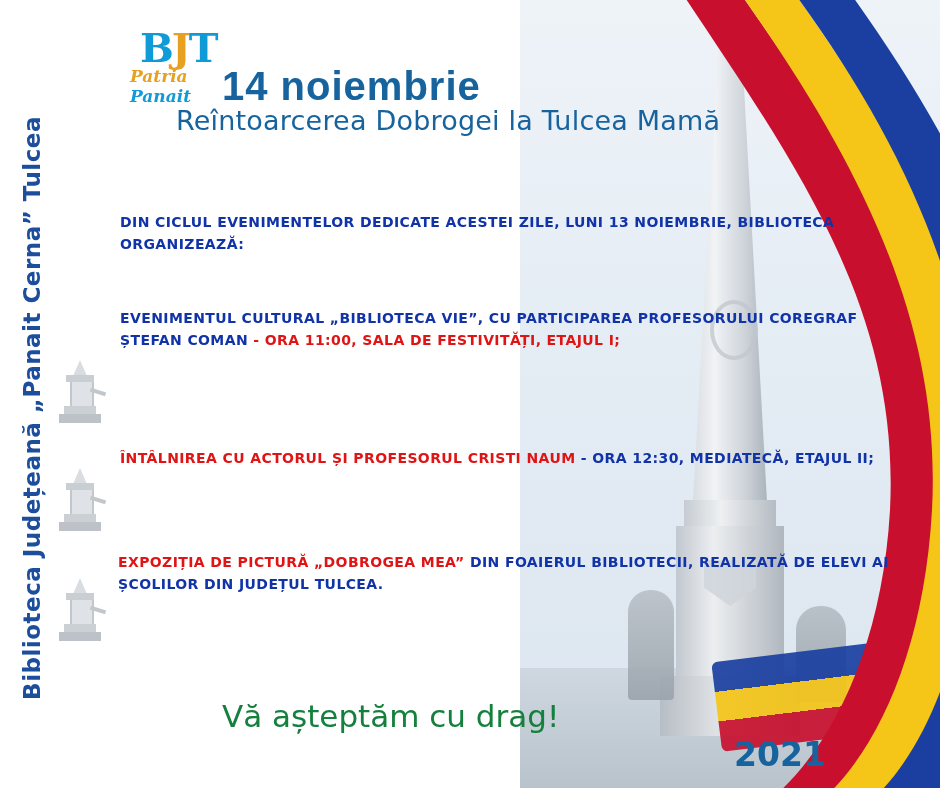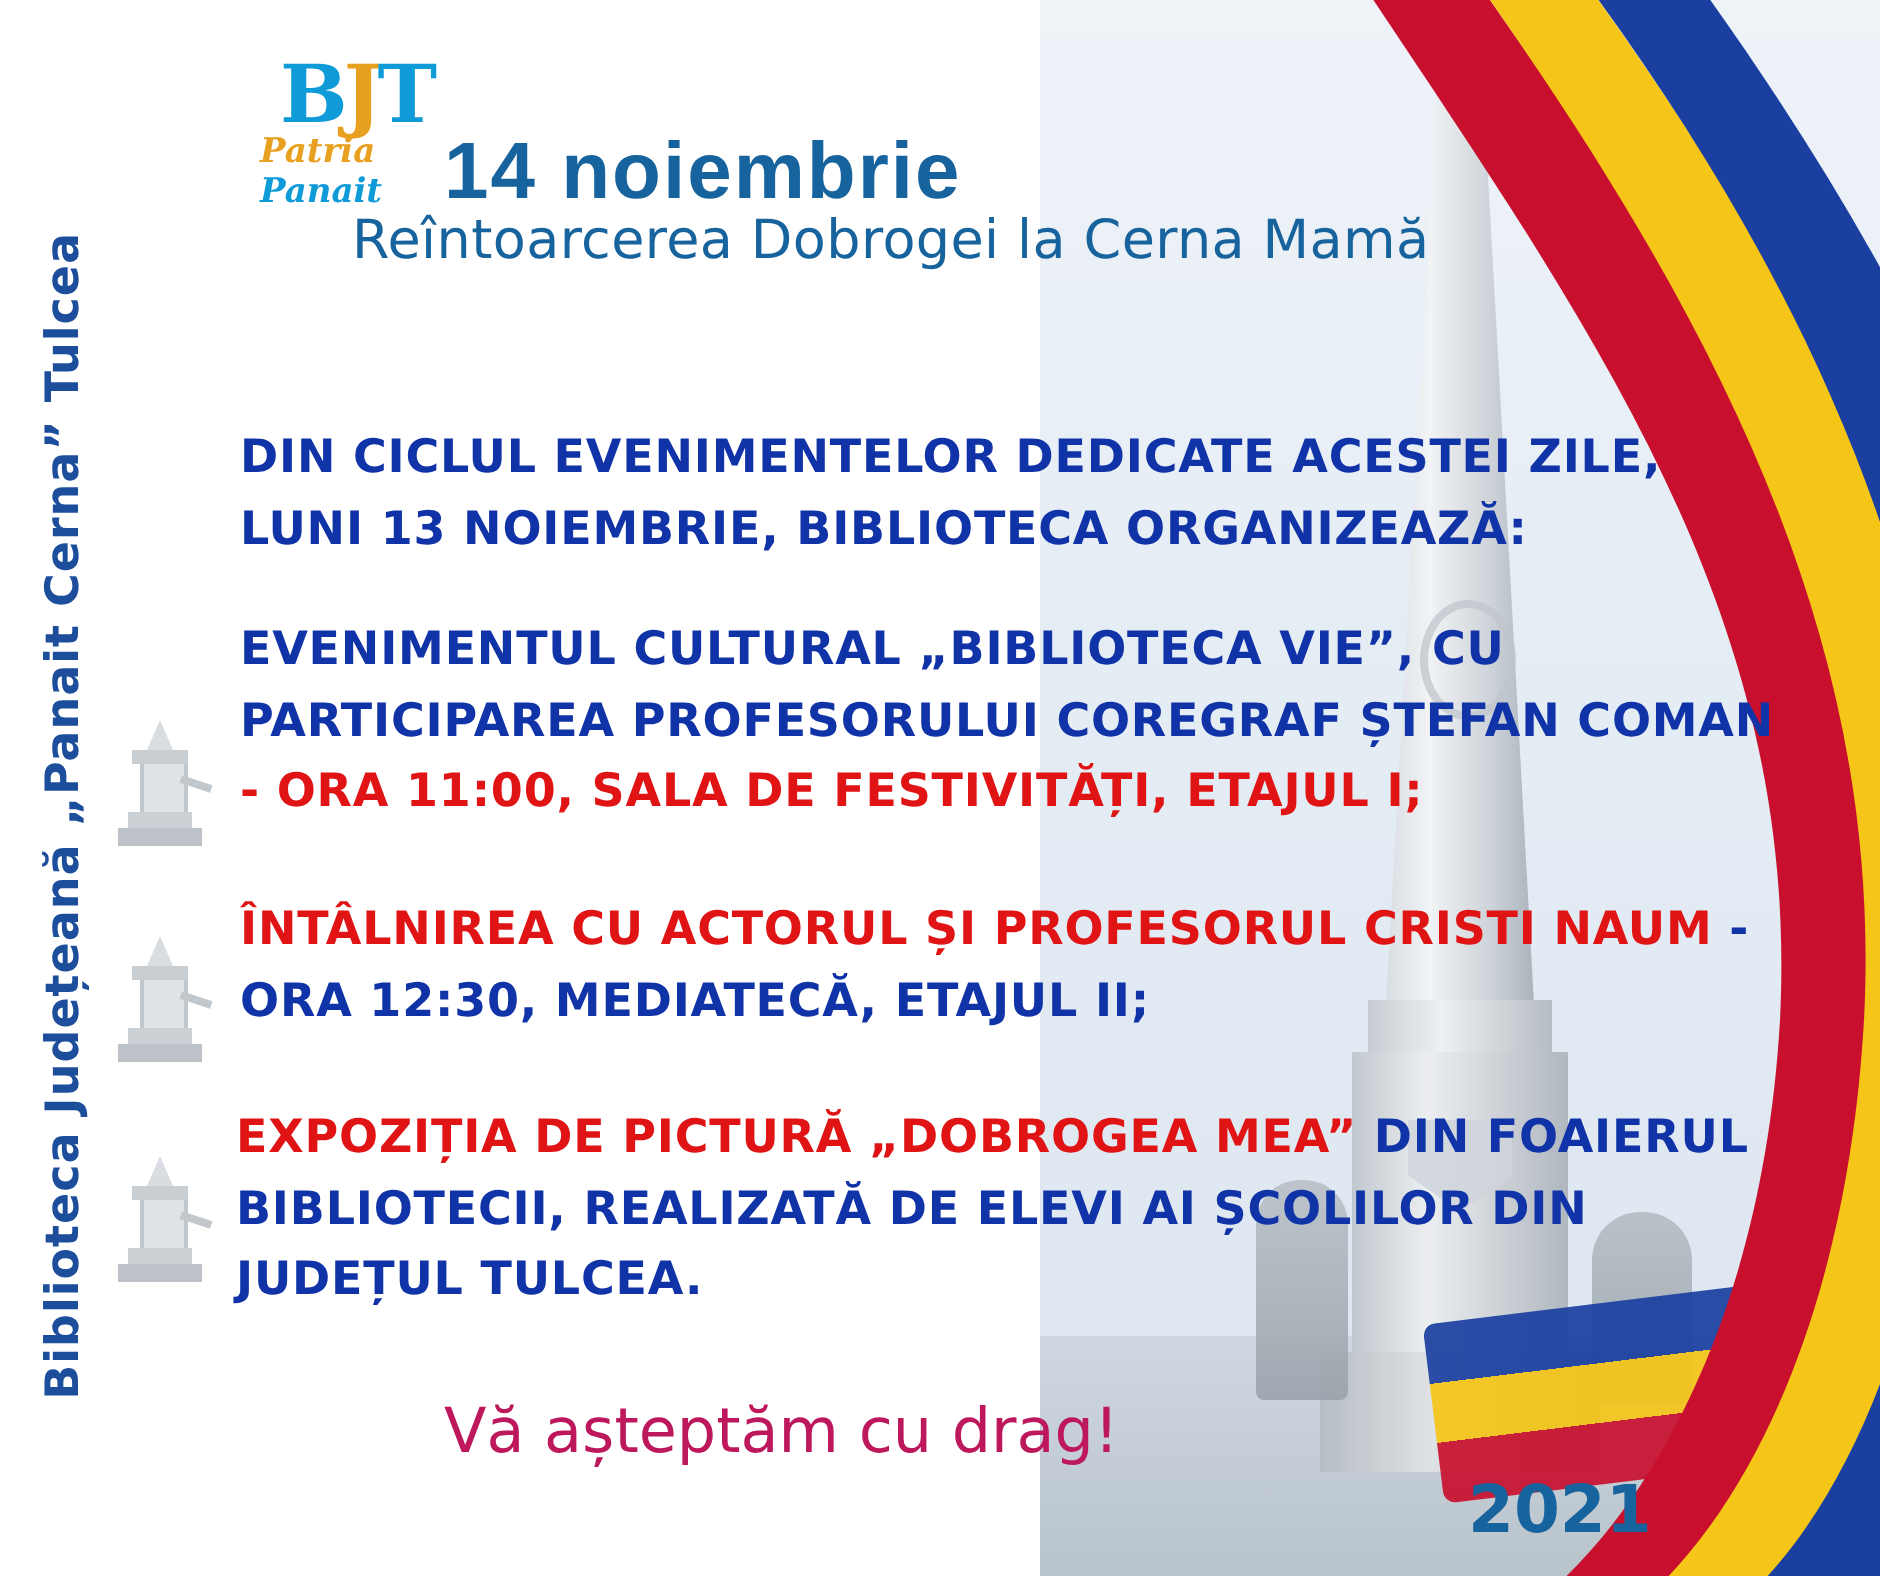--- a/index.html
+++ b/index.html
@@ -217,42 +217,42 @@
     font-weight: 400;
     color: #17639e;
     letter-spacing: .2px;
   }
 
   
   .block {
     position: absolute;
     font-family: "DejaVu Sans", sans-serif;
     font-weight: 700;
-    font-size: 23px;
+    font-size: 14px;
     line-height: 1.55;
     letter-spacing: .4px;
     color: #1133a8;
     text-transform: uppercase;
   }
   .block .red { color: #e01414; }
   .block .blue { color: #1133a8; }
 
   .b-intro { left: 120px; top: 212px; width: 740px; }
   .b-1     { left: 120px; top: 308px; width: 780px; }
   .b-2     { left: 120px; top: 448px; width: 780px; }
   .b-3     { left: 118px; top: 552px; width: 780px; }
 
   .closing {
     position: absolute;
     left: 222px;
     top: 698px;
     font-family: "DejaVu Sans", sans-serif;
     font-size: 31px;
     font-weight: 400;
-    color: #be185d;
+    color: #15803d;
   }
   .year {
     position: absolute;
     left: 734px;
     top: 735px;
     font-family: "DejaVu Sans", sans-serif;
     font-size: 33px;
     font-weight: 700;
     color: #17639e;
   }
@@ -351,21 +351,21 @@
   </div>
 
   <div class="logo">
     <div class="bjt">B<span class="t">J</span>T</div>
     <div class="sub">
       <span>Patria </span><span class="c">Panait</span>
     </div>
   </div>
 
   <div class="headline">14 noiembrie</div>
-  <div class="subhead">Reîntoarcerea Dobrogei la Cerna Mamă</div>
+  <div class="subhead">Reîntoarcerea Dobrogei la Tulcea Mamă</div>
 
   <div class="block b-intro">
     <span class="blue">DIN CICLUL EVENIMENTELOR DEDICATE ACESTEI ZILE, LUNI 13 NOIEMBRIE, BIBLIOTECA ORGANIZEAZĂ:</span>
   </div>
 
   <div class="bullet bul-1">
     <div class="b-top"></div>
       <div class="b-cap"></div>
       <div class="b-body"></div>
       <div class="b-arm"></div>

